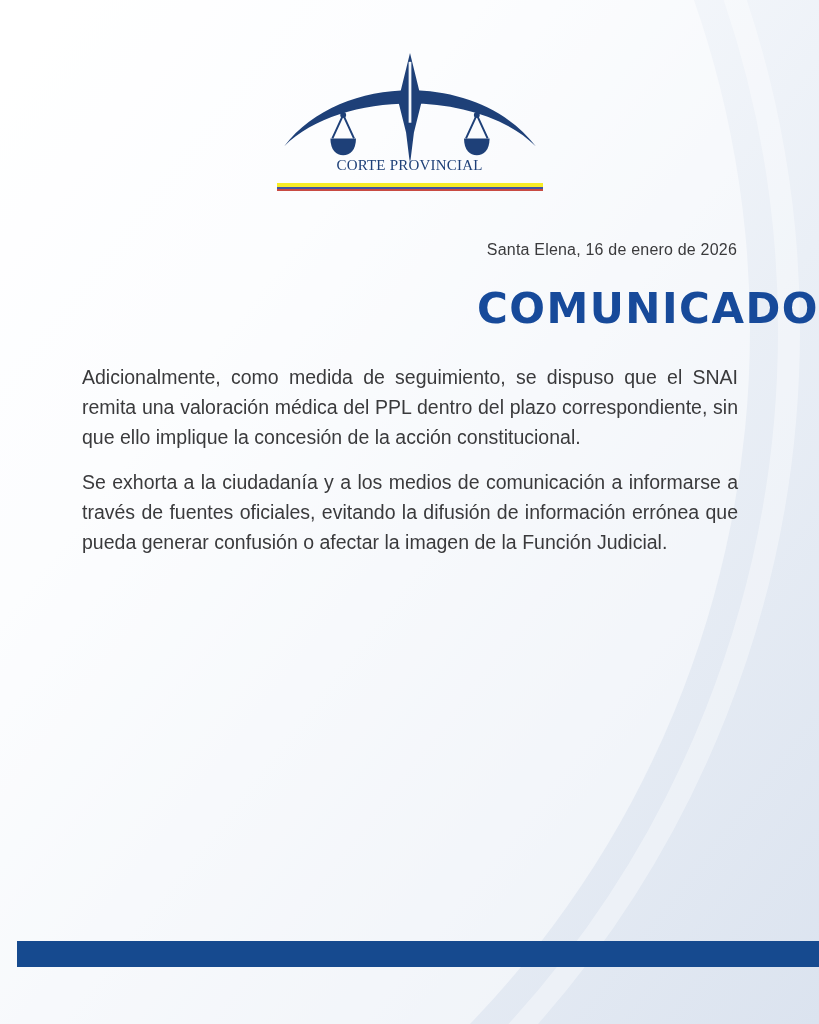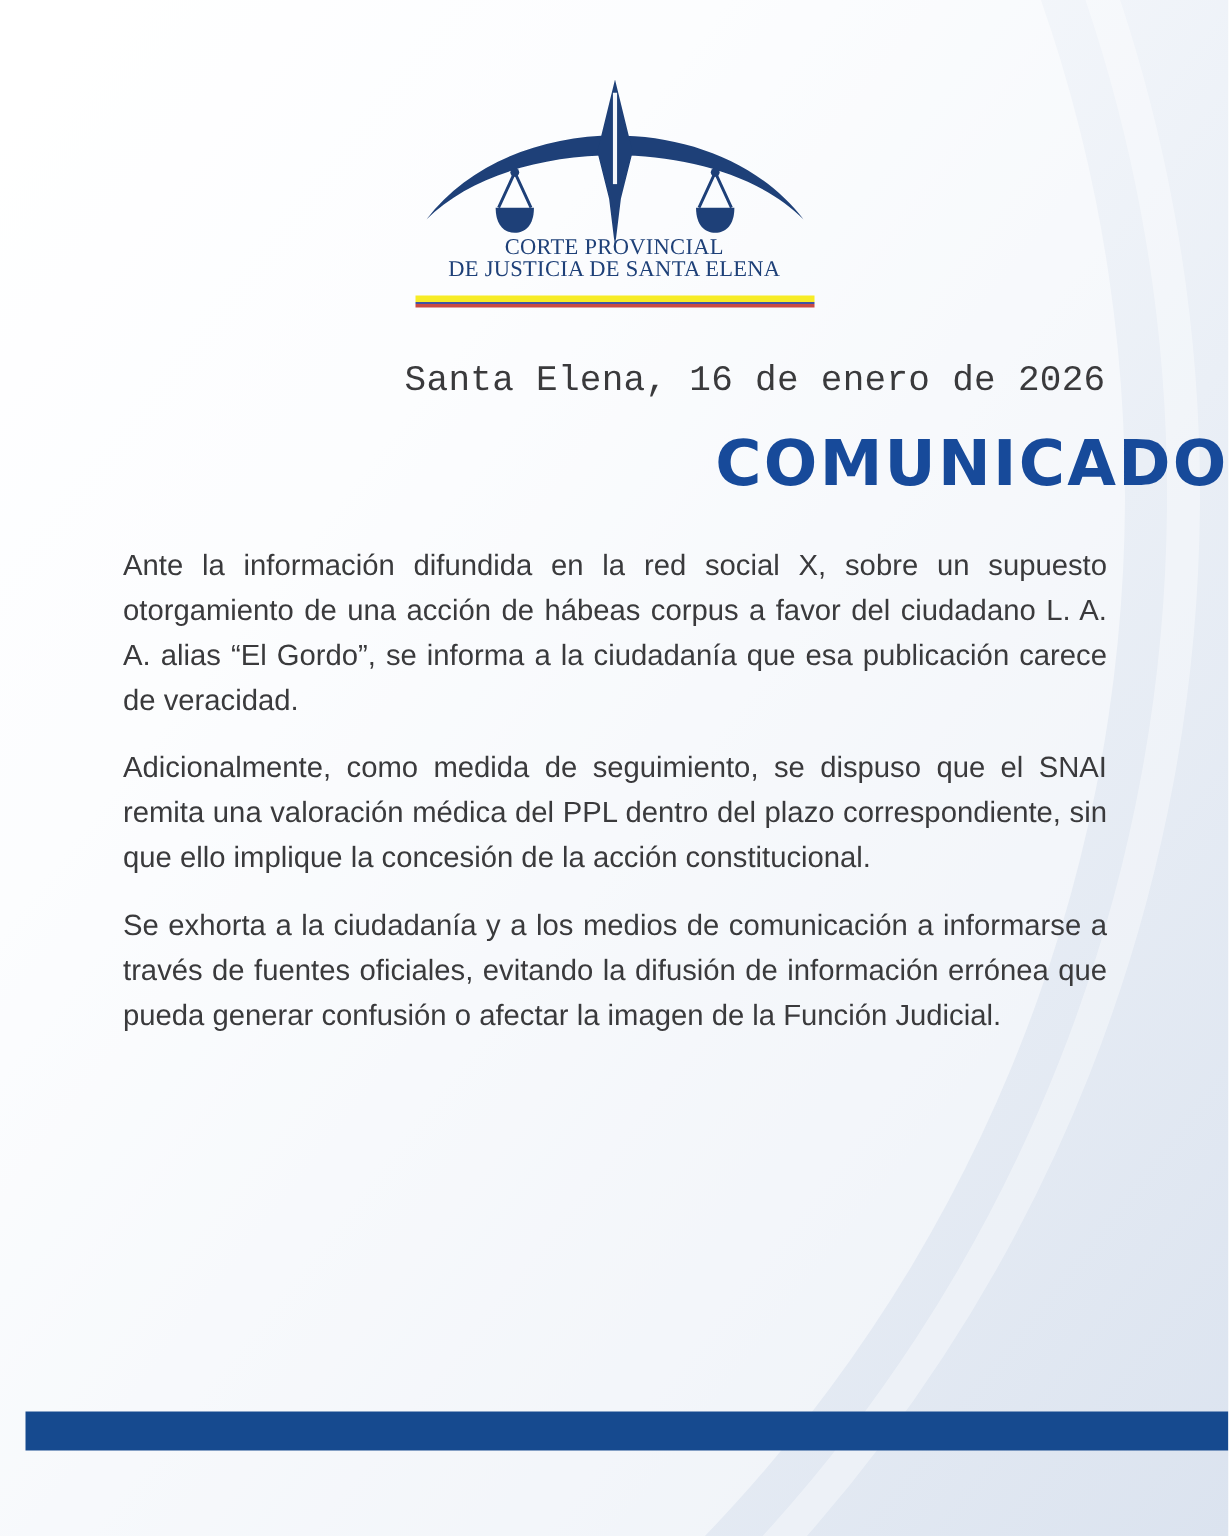--- a/index.html
+++ b/index.html
@@ -42,23 +42,22 @@
   .flag-divider {
     margin-top: 10px;
     width: 266px; height: 8px;
     background: linear-gradient(to bottom,
       #f7ec26 0%, #f7ec26 55%,
       #4053a4 55%, #4053a4 74%,
       #c94a42 74%, #c94a42 100%);
   }
   .dateline {
     position: absolute; top: 241px; right: 82px;
-    font-size: 24px; color: #3a3a3c; letter-spacing: 0.2px;
+    font-size: 16px; color: #3a3a3c; letter-spacing: 0.2px;
     white-space: nowrap;
-    font-family: Liberation Mono, monospace;
   }
   .title {
     position: absolute; top: 284px; left: 0; right: 0;
     margin: 0;
     text-align: right;
     font-family: "DejaVu Sans", sans-serif;
     font-weight: 800;
     font-size: 42px;
     letter-spacing: 1.5px;
     color: #174a9a;
@@ -98,29 +97,27 @@
       <circle cx="62" cy="64" r="3" fill="#1e4078"></circle>
       <path d="M49 88 C49 100 55 105 62 105 C69 105 75 100 75 88 Z" fill="#1e4078"></path>
 
       <g fill="none" stroke="#1e4078" stroke-width="2">
         <path d="M198 64 L187 88 M198 64 L209 88"></path>
       </g>
       <circle cx="198" cy="64" r="3" fill="#1e4078"></circle>
       <path d="M185 88 C185 100 191 105 198 105 C205 105 211 100 211 88 Z" fill="#1e4078"></path>
     </svg>
     <div class="org-line first">CORTE PROVINCIAL</div>
-    <div class="org-line">DE JUSTICIA DE SANTA ELENA</div>
     <div class="flag-divider"></div>
   </header>
 
   <div class="dateline">Santa Elena, 16 de enero de 2026</div>
 
   <h1 class="title">COMUNICADO</h1>
 
   <main class="body-text">
-    <p>Ante la información difundida en la red social X, sobre un supuesto otorgamiento de una acción de hábeas corpus a favor del ciudadano L. A. A. alias “El Gordo”, se informa a la ciudadanía que esa publicación carece de veracidad.</p>
     <p>Adicionalmente, como medida de seguimiento, se dispuso que el SNAI remita una valoración médica del PPL dentro del plazo correspondiente, sin que ello implique la concesión de la acción constitucional.</p>
     <p>Se exhorta a la ciudadanía y a los medios de comunicación a informarse a través de fuentes oficiales, evitando la difusión de información errónea que pueda generar confusión o afectar la imagen de la Función Judicial.</p>
   </main>
 
   <div class="footer-bar"></div>
 
 </div>
 
 </body></html>

